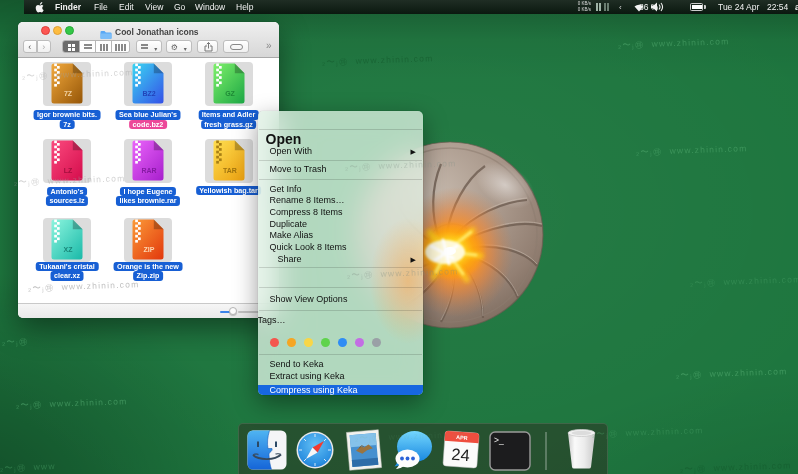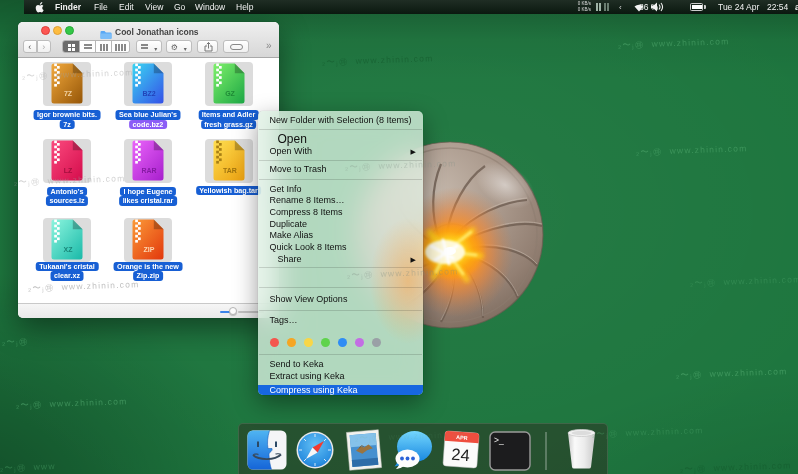--- a/index.html
+++ b/index.html
@@ -193,21 +193,21 @@
             <rect x="6.0" y="8.1" width="2.7" height="2.7"></rect>
             <rect x="3.2" y="10.7" width="2.7" height="2.7"></rect>
             <rect x="6.0" y="13.2" width="2.7" height="2.7"></rect>
             <rect x="3.2" y="15.8" width="2.7" height="2.7"></rect>
             <rect x="6.0" y="18.4" width="2.7" height="2.7"></rect>
             <rect x="3.2" y="20.9" width="2.7" height="2.7"></rect>
           </g>
           <text x="17" y="33" font-family="Liberation Sans, sans-serif" font-size="7" font-weight="bold" fill="#1b2fa8" text-anchor="middle" opacity="0.75">BZ2</text>
         </svg></div>
 <div style="position:absolute;left:148px;top:110.0px;transform:translateX(-50%);background:#175fd4;border-radius:3px;color:#fff;font-size:7.2px;font-weight:bold;line-height:9.5px;padding:0 3.5px;white-space:nowrap;">Sea blue Julian's</div>
-<div style="position:absolute;left:148px;top:119.5px;transform:translateX(-50%);background:#8b5cf6;border-radius:3px;color:#fff;font-size:7.2px;font-weight:bold;line-height:9.5px;padding:0 3.5px;white-space:nowrap;text-align:right;">code.bz2</div>
+<div style="position:absolute;left:148px;top:119.5px;transform:translateX(-50%);background:#ec4899;border-radius:3px;color:#fff;font-size:7.2px;font-weight:bold;line-height:9.5px;padding:0 3.5px;white-space:nowrap;text-align:right;">code.bz2</div>
 <div style="position:absolute;left:204.5px;top:61.5px;width:48px;height:44px;background:#dcdcdc;border-radius:4px;"></div>
 <div style="position:absolute;left:212.5px;top:62.5px;width:32px;height:41px;"><svg width="32" height="41" viewBox="0 0 32 41">
           <defs>
             <linearGradient id="gGZ" x1="0" y1="0" x2="0.9" y2="1">
               <stop offset="0" stop-color="#7ef06a"></stop>
               <stop offset="1" stop-color="#21aa46"></stop>
             </linearGradient>
           </defs>
           <path d="M3,0.5 H21.8 L31.5,10.2 V38 a2.5,2.5 0 0 1 -2.5,2.5 H3 a2.5,2.5 0 0 1 -2.5,-2.5 V3 a2.5,2.5 0 0 1 2.5,-2.5 Z" fill="url(#gGZ)"></path>
           <path d="M21.8,0.5 L31.5,10.2 H21.8 Z" fill="#000" opacity="0.25"></path>
@@ -268,21 +268,21 @@
             <rect x="6.0" y="8.1" width="2.7" height="2.7"></rect>
             <rect x="3.2" y="10.7" width="2.7" height="2.7"></rect>
             <rect x="6.0" y="13.2" width="2.7" height="2.7"></rect>
             <rect x="3.2" y="15.8" width="2.7" height="2.7"></rect>
             <rect x="6.0" y="18.4" width="2.7" height="2.7"></rect>
             <rect x="3.2" y="20.9" width="2.7" height="2.7"></rect>
           </g>
           <text x="17" y="33" font-family="Liberation Sans, sans-serif" font-size="7" font-weight="bold" fill="#6e0e8c" text-anchor="middle" opacity="0.7">RAR</text>
         </svg></div>
 <div style="position:absolute;left:148px;top:186.5px;transform:translateX(-50%);background:#175fd4;border-radius:3px;color:#fff;font-size:7.2px;font-weight:bold;line-height:9.5px;padding:0 3.5px;white-space:nowrap;">I hope Eugene</div>
-<div style="position:absolute;left:148px;top:196.0px;transform:translateX(-50%);background:#175fd4;border-radius:3px;color:#fff;font-size:7.2px;font-weight:bold;line-height:9.5px;padding:0 3.5px;white-space:nowrap;">likes cristal.rar</div>
+<div style="position:absolute;left:148px;top:196.0px;transform:translateX(-50%);background:#175fd4;border-radius:3px;color:#fff;font-size:7.2px;font-weight:bold;line-height:9.5px;padding:0 3.5px;white-space:nowrap;">likes brownie.rar</div>
 <div style="position:absolute;left:204.5px;top:138.5px;width:48px;height:44px;background:#dcdcdc;border-radius:4px;"></div>
 <div style="position:absolute;left:212.5px;top:139.5px;width:32px;height:41px;"><svg width="32" height="41" viewBox="0 0 32 41">
           <defs>
             <linearGradient id="gTAR" x1="0" y1="0" x2="0.9" y2="1">
               <stop offset="0" stop-color="#ffdf52"></stop>
               <stop offset="1" stop-color="#eca313"></stop>
             </linearGradient>
           </defs>
           <path d="M3,0.5 H21.8 L31.5,10.2 V38 a2.5,2.5 0 0 1 -2.5,2.5 H3 a2.5,2.5 0 0 1 -2.5,-2.5 V3 a2.5,2.5 0 0 1 2.5,-2.5 Z" fill="url(#gTAR)"></path>
           <path d="M21.8,0.5 L31.5,10.2 H21.8 Z" fill="#000" opacity="0.25"></path>
@@ -348,39 +348,38 @@
           </g>
           <text x="17" y="33" font-family="Liberation Sans, sans-serif" font-size="7" font-weight="bold" fill="#ffe9c8" text-anchor="middle" opacity="0.85">ZIP</text>
         </svg></div>
 <div style="position:absolute;left:148px;top:261.5px;transform:translateX(-50%);background:#175fd4;border-radius:3px;color:#fff;font-size:7.2px;font-weight:bold;line-height:9.5px;padding:0 3.5px;white-space:nowrap;">Orange is the new</div>
 <div style="position:absolute;left:148px;top:271.0px;transform:translateX(-50%);background:#175fd4;border-radius:3px;color:#fff;font-size:7.2px;font-weight:bold;line-height:9.5px;padding:0 3.5px;white-space:nowrap;">Zip.zip</div>
   </div>
 </div>
 
 <div style="position:absolute;left:257.5px;top:110.5px;width:165.5px;height:284.5px;border-radius:5px;background:rgba(226,241,230,0.78);box-shadow:0 8px 24px rgba(0,0,0,0.4), 0 0 1px rgba(0,0,0,0.35);backdrop-filter:blur(14px) saturate(1.4);overflow:hidden;">
     <div style="position:absolute;right:-40px;top:80px;width:110px;height:180px;background:radial-gradient(ellipse 55px 90px at center, rgba(250,160,60,0.5), rgba(250,160,60,0) 70%);"></div>
-<div style="position:absolute;left:0;right:0;top:4.0px;height:11px;line-height:11px;padding-left:12px;font-size:9px;color:#111;">New Folder with Selection (8 Items)</div>
 <div style="position:absolute;left:1px;right:1px;top:18.3px;height:1px;background:rgba(0,0,0,0.14);"></div>
-<div style="position:absolute;left:0;right:0;top:23.3px;height:11px;line-height:11px;padding-left:20px;font-size:12px;color:#111;">Open</div>
+<div style="position:absolute;left:0;right:0;top:23.3px;height:11px;line-height:11px;padding-left:8px;font-size:14px;color:#111;font-weight:bold;">Open</div>
 <div style="position:absolute;left:0;right:0;top:35.0px;height:11px;line-height:11px;padding-left:12px;font-size:9px;color:#111;">Open With<span style="position:absolute;right:7px;font-size:7px;">▶</span></div>
 <div style="position:absolute;left:1px;right:1px;top:49.5px;height:1px;background:rgba(0,0,0,0.14);"></div>
 <div style="position:absolute;left:0;right:0;top:53.8px;height:11px;line-height:11px;padding-left:12px;font-size:9px;color:#111;">Move to Trash</div>
 <div style="position:absolute;left:1px;right:1px;top:68.8px;height:1px;background:rgba(0,0,0,0.14);"></div>
 <div style="position:absolute;left:0;right:0;top:73.0px;height:11px;line-height:11px;padding-left:12px;font-size:9px;color:#111;">Get Info</div>
 <div style="position:absolute;left:0;right:0;top:84.7px;height:11px;line-height:11px;padding-left:12px;font-size:9px;color:#111;">Rename 8 Items…</div>
 <div style="position:absolute;left:0;right:0;top:96.4px;height:11px;line-height:11px;padding-left:12px;font-size:9px;color:#111;">Compress 8 Items</div>
 <div style="position:absolute;left:0;right:0;top:108.1px;height:11px;line-height:11px;padding-left:12px;font-size:9px;color:#111;">Duplicate</div>
 <div style="position:absolute;left:0;right:0;top:119.8px;height:11px;line-height:11px;padding-left:12px;font-size:9px;color:#111;">Make Alias</div>
 <div style="position:absolute;left:0;right:0;top:131.5px;height:11px;line-height:11px;padding-left:12px;font-size:9px;color:#111;">Quick Look 8 Items</div>
 <div style="position:absolute;left:0;right:0;top:143.2px;height:11px;line-height:11px;padding-left:20px;font-size:9px;color:#111;">Share<span style="position:absolute;right:7px;font-size:7px;">▶</span></div>
 <div style="position:absolute;left:1px;right:1px;top:156.3px;height:1px;background:rgba(0,0,0,0.14);"></div>
 <div style="position:absolute;left:1px;right:1px;top:176.5px;height:1px;background:rgba(0,0,0,0.14);"></div>
 <div style="position:absolute;left:0;right:0;top:183.5px;height:11px;line-height:11px;padding-left:12px;font-size:9px;color:#111;">Show View Options</div>
 <div style="position:absolute;left:1px;right:1px;top:199.0px;height:1px;background:rgba(0,0,0,0.14);"></div>
-<div style="position:absolute;left:0;right:0;top:204.3px;height:11px;line-height:11px;padding-left:12px;font-size:9px;color:#111;">Tags…</div>
+<div style="position:absolute;left:0;right:0;top:204.3px;height:11px;line-height:11px;font-size:9px;color:#111;">Tags…</div>
 <div style="position:absolute;left:12px;top:226.2px;height:9px;line-height:9px;"><span style="display:inline-block;width:9px;height:9px;border-radius:50%;background:#f4564e;margin-right:8px;"></span><span style="display:inline-block;width:9px;height:9px;border-radius:50%;background:#f5a623;margin-right:8px;"></span><span style="display:inline-block;width:9px;height:9px;border-radius:50%;background:#f8d648;margin-right:8px;"></span><span style="display:inline-block;width:9px;height:9px;border-radius:50%;background:#5fd34c;margin-right:8px;"></span><span style="display:inline-block;width:9px;height:9px;border-radius:50%;background:#2f8df4;margin-right:8px;"></span><span style="display:inline-block;width:9px;height:9px;border-radius:50%;background:#c36ee4;margin-right:8px;"></span><span style="display:inline-block;width:9px;height:9px;border-radius:50%;background:#9aa0a6;margin-right:8px;"></span></div>
 <div style="position:absolute;left:1px;right:1px;top:243.0px;height:1px;background:rgba(0,0,0,0.14);"></div>
 <div style="position:absolute;left:0;right:0;top:248.8px;height:11px;line-height:11px;padding-left:12px;font-size:9px;color:#111;">Send to Keka</div>
 <div style="position:absolute;left:0;right:0;top:260.5px;height:11px;line-height:11px;padding-left:12px;font-size:9px;color:#111;">Extract using Keka</div>
 <div style="position:absolute;left:0;right:0;top:274.2px;height:10px;line-height:10px;padding-left:12px;font-size:9px;background:#1767e0;color:#fff;">Compress using Keka</div>
 </div>
 
 <div style="position:absolute;left:238px;top:423px;width:370px;height:51px;background:rgba(48,32,26,0.42);border-radius:5px 5px 0 0;border:1px solid rgba(255,255,255,0.12);border-bottom:none;"></div>
 <div style="position:absolute;left:247px;top:430px;width:40px;height:40px;">
 <svg width="40" height="40" viewBox="0 0 40 40">

